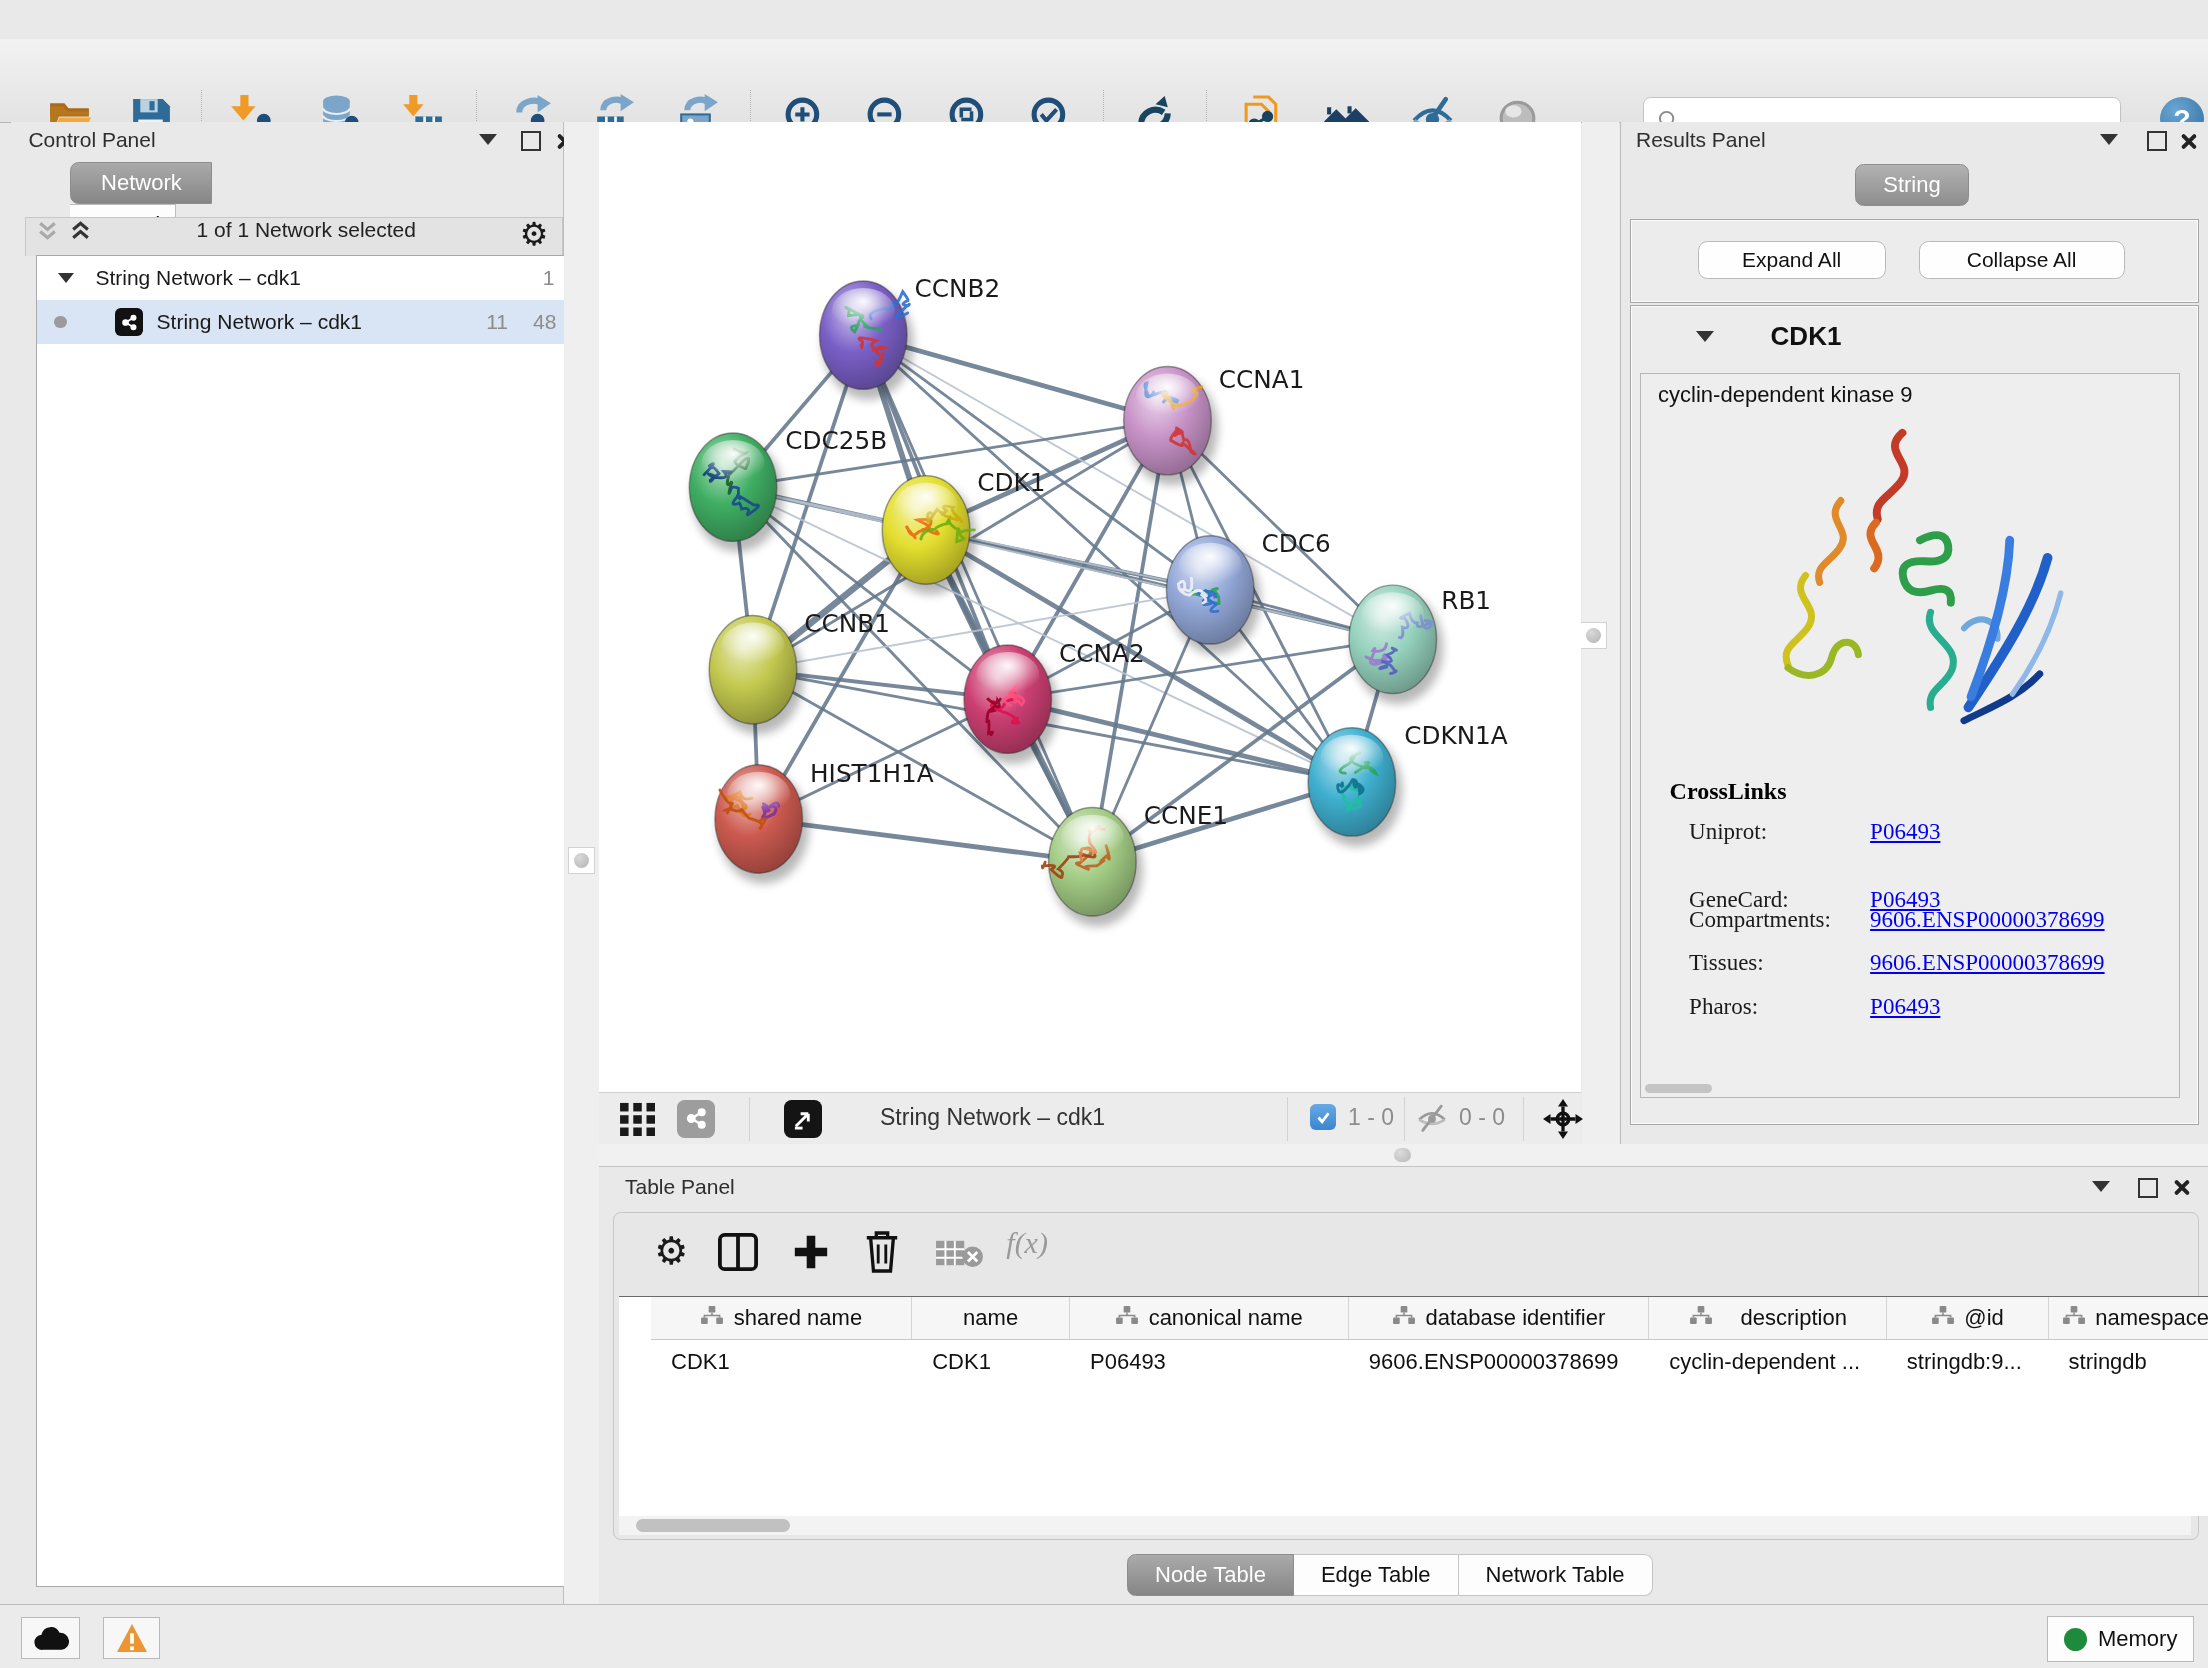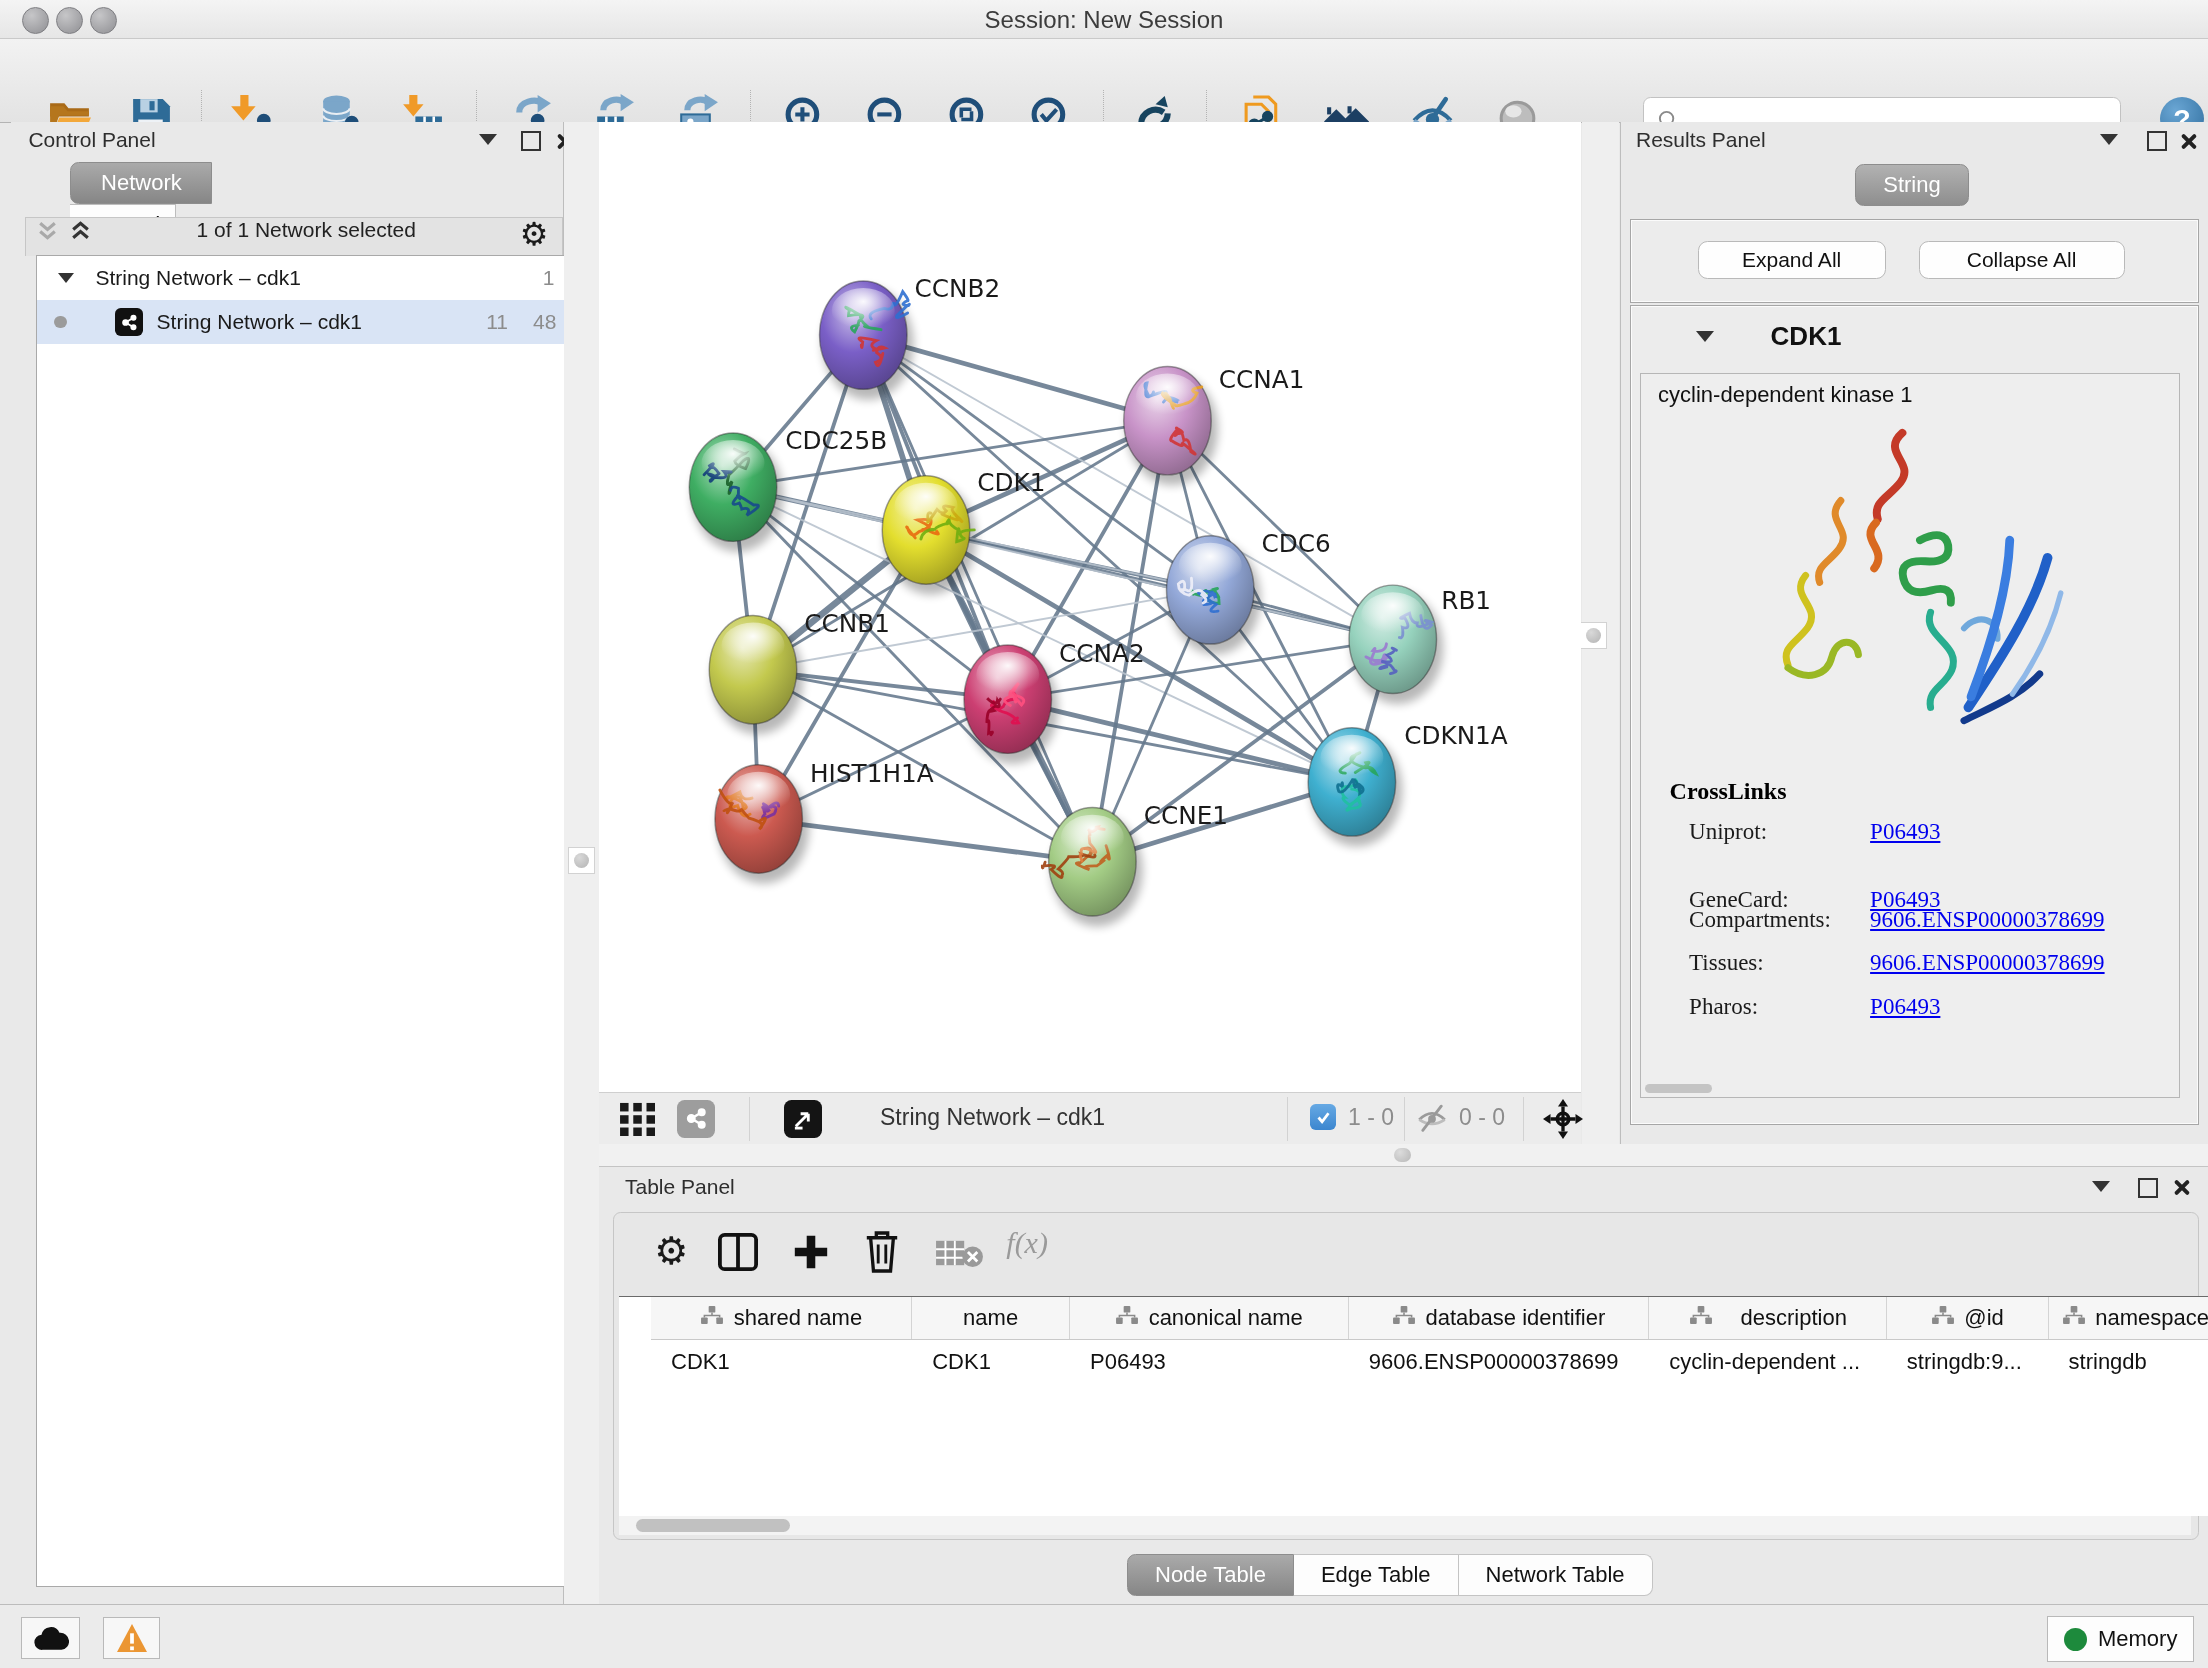--- a/index.html
+++ b/index.html
@@ -117,26 +117,20 @@
   .memdot{width:23px;height:23px;border-radius:50%;background:#1d8a3c;}
 
   .gear{font-size:32px;color:#1a1a1a;line-height:1;}
   .fx{font-family:"Liberation Serif",serif;font-style:italic;font-size:30px;color:#9a9a9a;}
 </style>
 </head>
 <body>
 
 <div id="app">
 
-  <div class="titlebar">
-    <div class="tl" style="left:22px"></div>
-    <div class="tl" style="left:56px"></div>
-    <div class="tl" style="left:90px"></div>
-    <div class="win-title">Session: New Session</div>
-  </div>
 
   <div class="toolbar">
     <div class="tbtn" style="left:43px">
       <svg viewBox="0 0 48 48">
           <path d="M5 9h14l4 5h20v8H5z" fill="#a96a17"></path>
           <path d="M5 42V12h13l4 5h21v4H14L6 42z" fill="#b5761d"></path>
           <path d="M6 42l8-19h31l-8 19z" fill="#f3a83a"></path>
         </svg>
     </div>
     <div class="tbtn" style="left:124px">
@@ -661,21 +655,21 @@
       <div class="rbtn" style="left:67px;width:186px">Expand All</div>
       <div class="rbtn" style="left:288px;width:204px">Collapse All</div>
     </div>
 
     <div class="rbox" style="top:183px;height:818px">
       <div class="rsechead">
         <div class="tri-down" style="margin-left:65px"></div>
         <span class="rgene" style="margin-left:57px">CDK1</span>
       </div>
       <div class="rinner">
-        <div class="rdesc">cyclin-dependent kinase 1</div>
+        <div class="rdesc">cyclin-dependent kinase 9</div>
         <svg style="position:absolute;left:43px;top:43px" width="428" height="352" viewBox="0 0 450 400">
           <g fill="none" stroke-linecap="round">
             <path d="M230,18 C205,40 245,52 228,74 C214,92 196,96 202,116" stroke="#c43a28" stroke-width="9"></path>
             <path d="M200,120 C180,140 215,150 198,172" stroke="#d96a1f" stroke-width="9"></path>
             <path d="M160,95 C140,118 175,128 158,150 C146,166 130,170 136,188" stroke="#e08a2a" stroke-width="8"></path>
             <path d="M120,180 C100,205 140,215 122,240 C108,258 92,262 100,282" stroke="#cfc21f" stroke-width="8"></path>
             <path d="M100,285 C120,300 145,295 150,272 C156,250 178,252 180,270" stroke="#9ab825" stroke-width="8"></path>
             <path d="M250,140 q28,-14 32,6 q3,20 -26,18 q-30,-2 -25,19 q5,22 32,14 q24,-7 22,14" stroke="#2f9e4a" stroke-width="9"></path>
             <path d="M262,222 C252,250 298,258 286,288 C278,306 258,310 262,330" stroke="#28ad8f" stroke-width="8"></path>
             <path d="M300,240 C316,222 340,230 338,252" stroke="#6fa8dc" stroke-width="7"></path>

